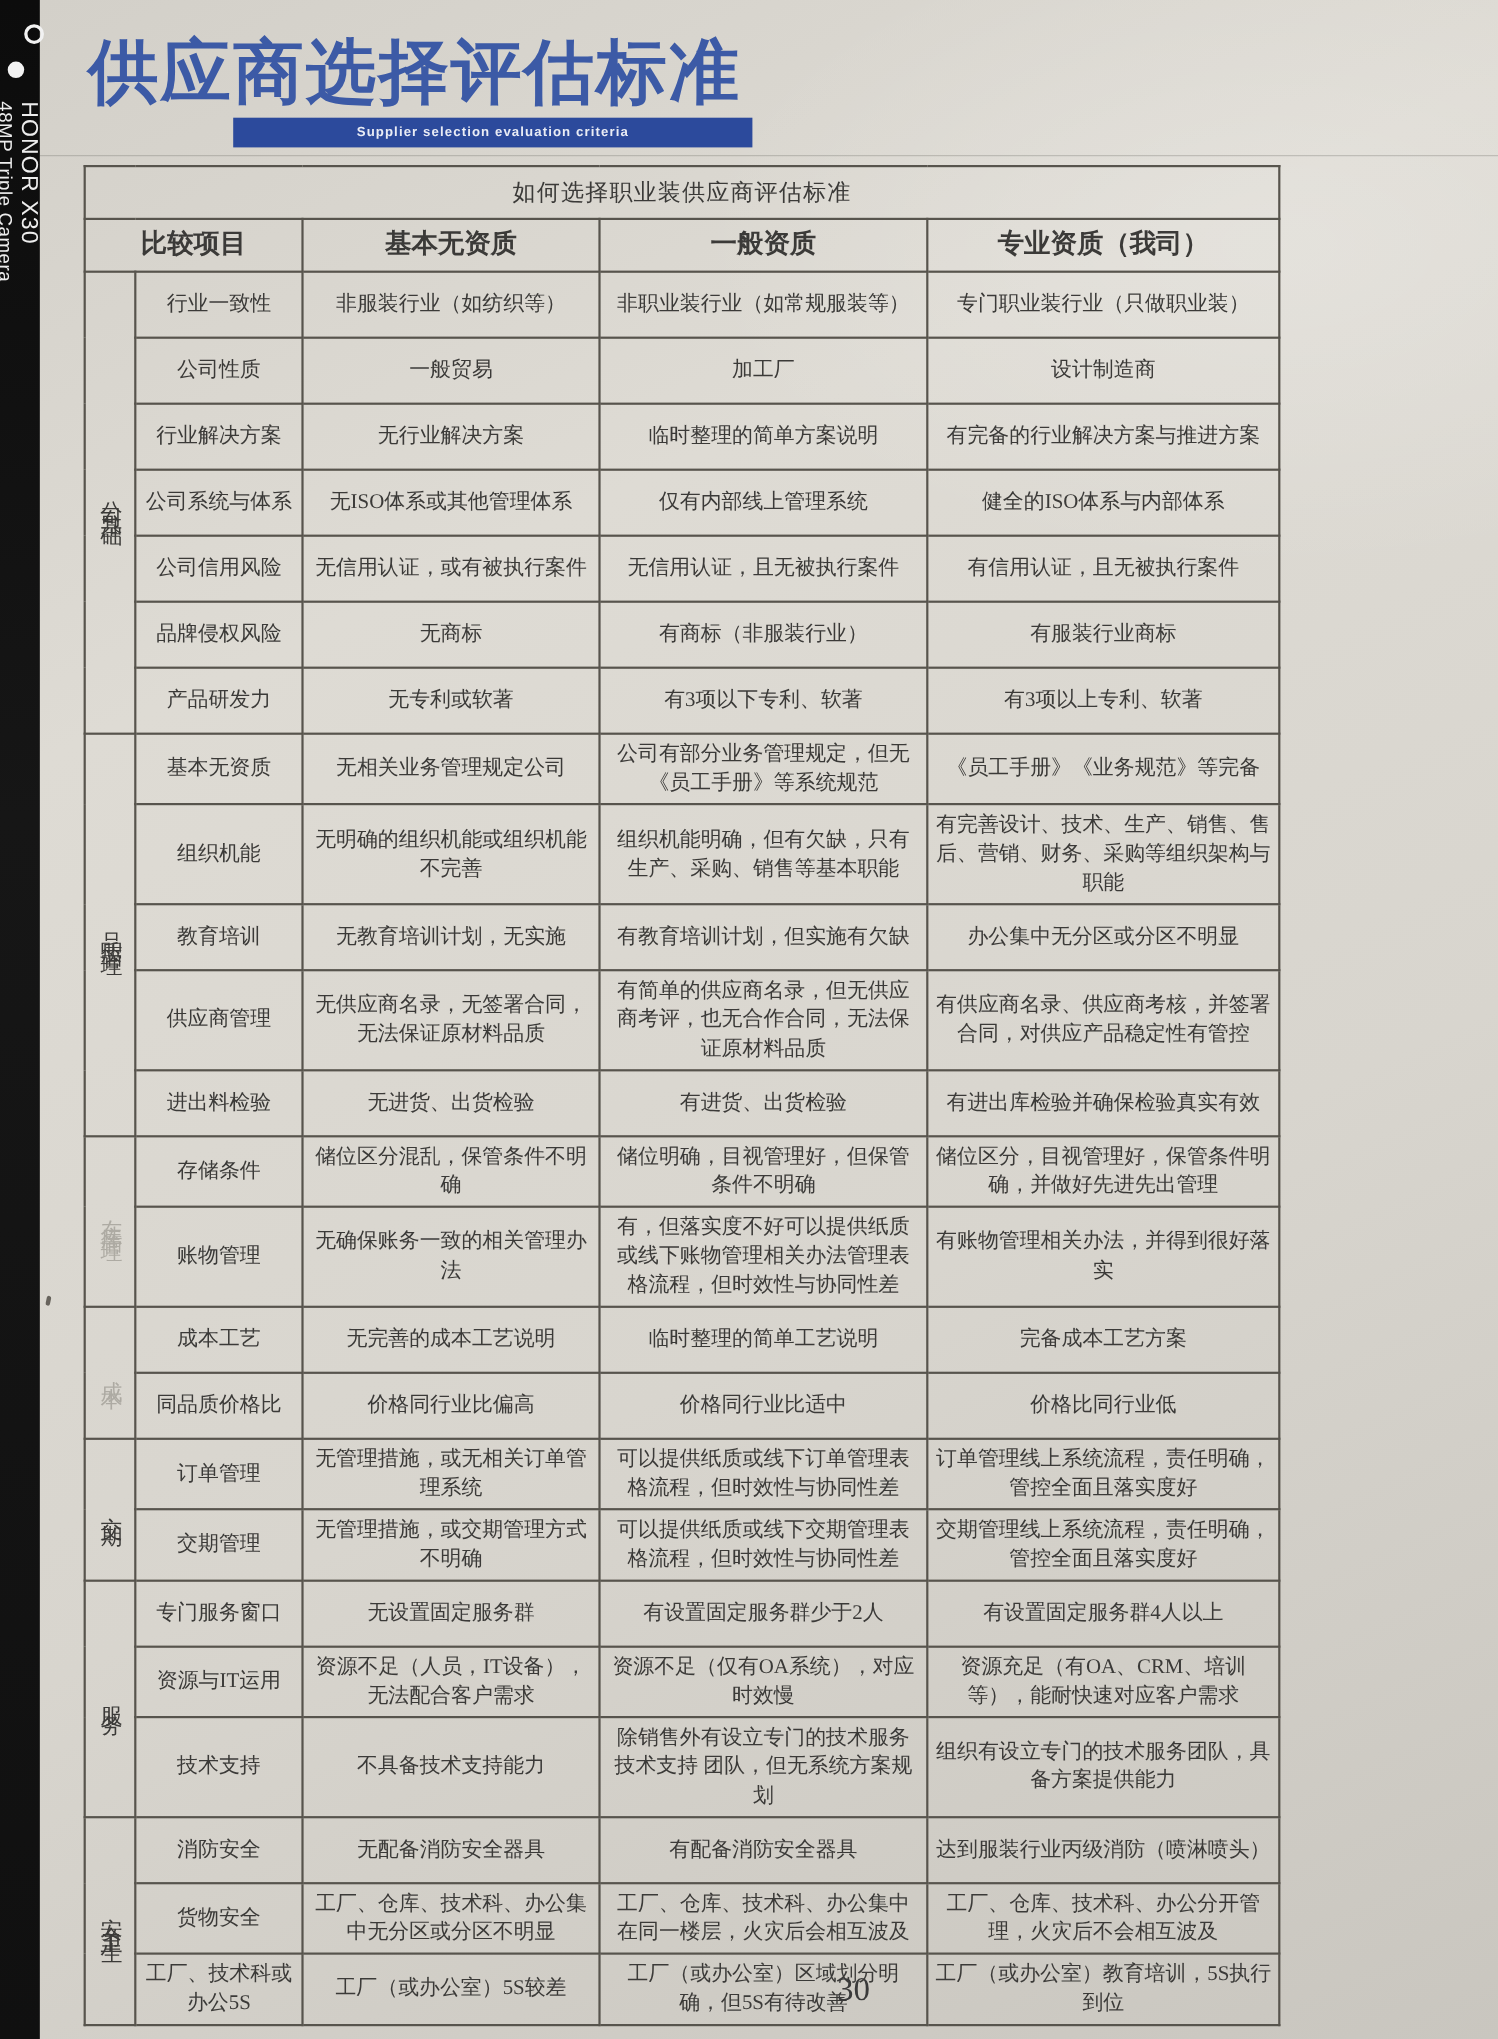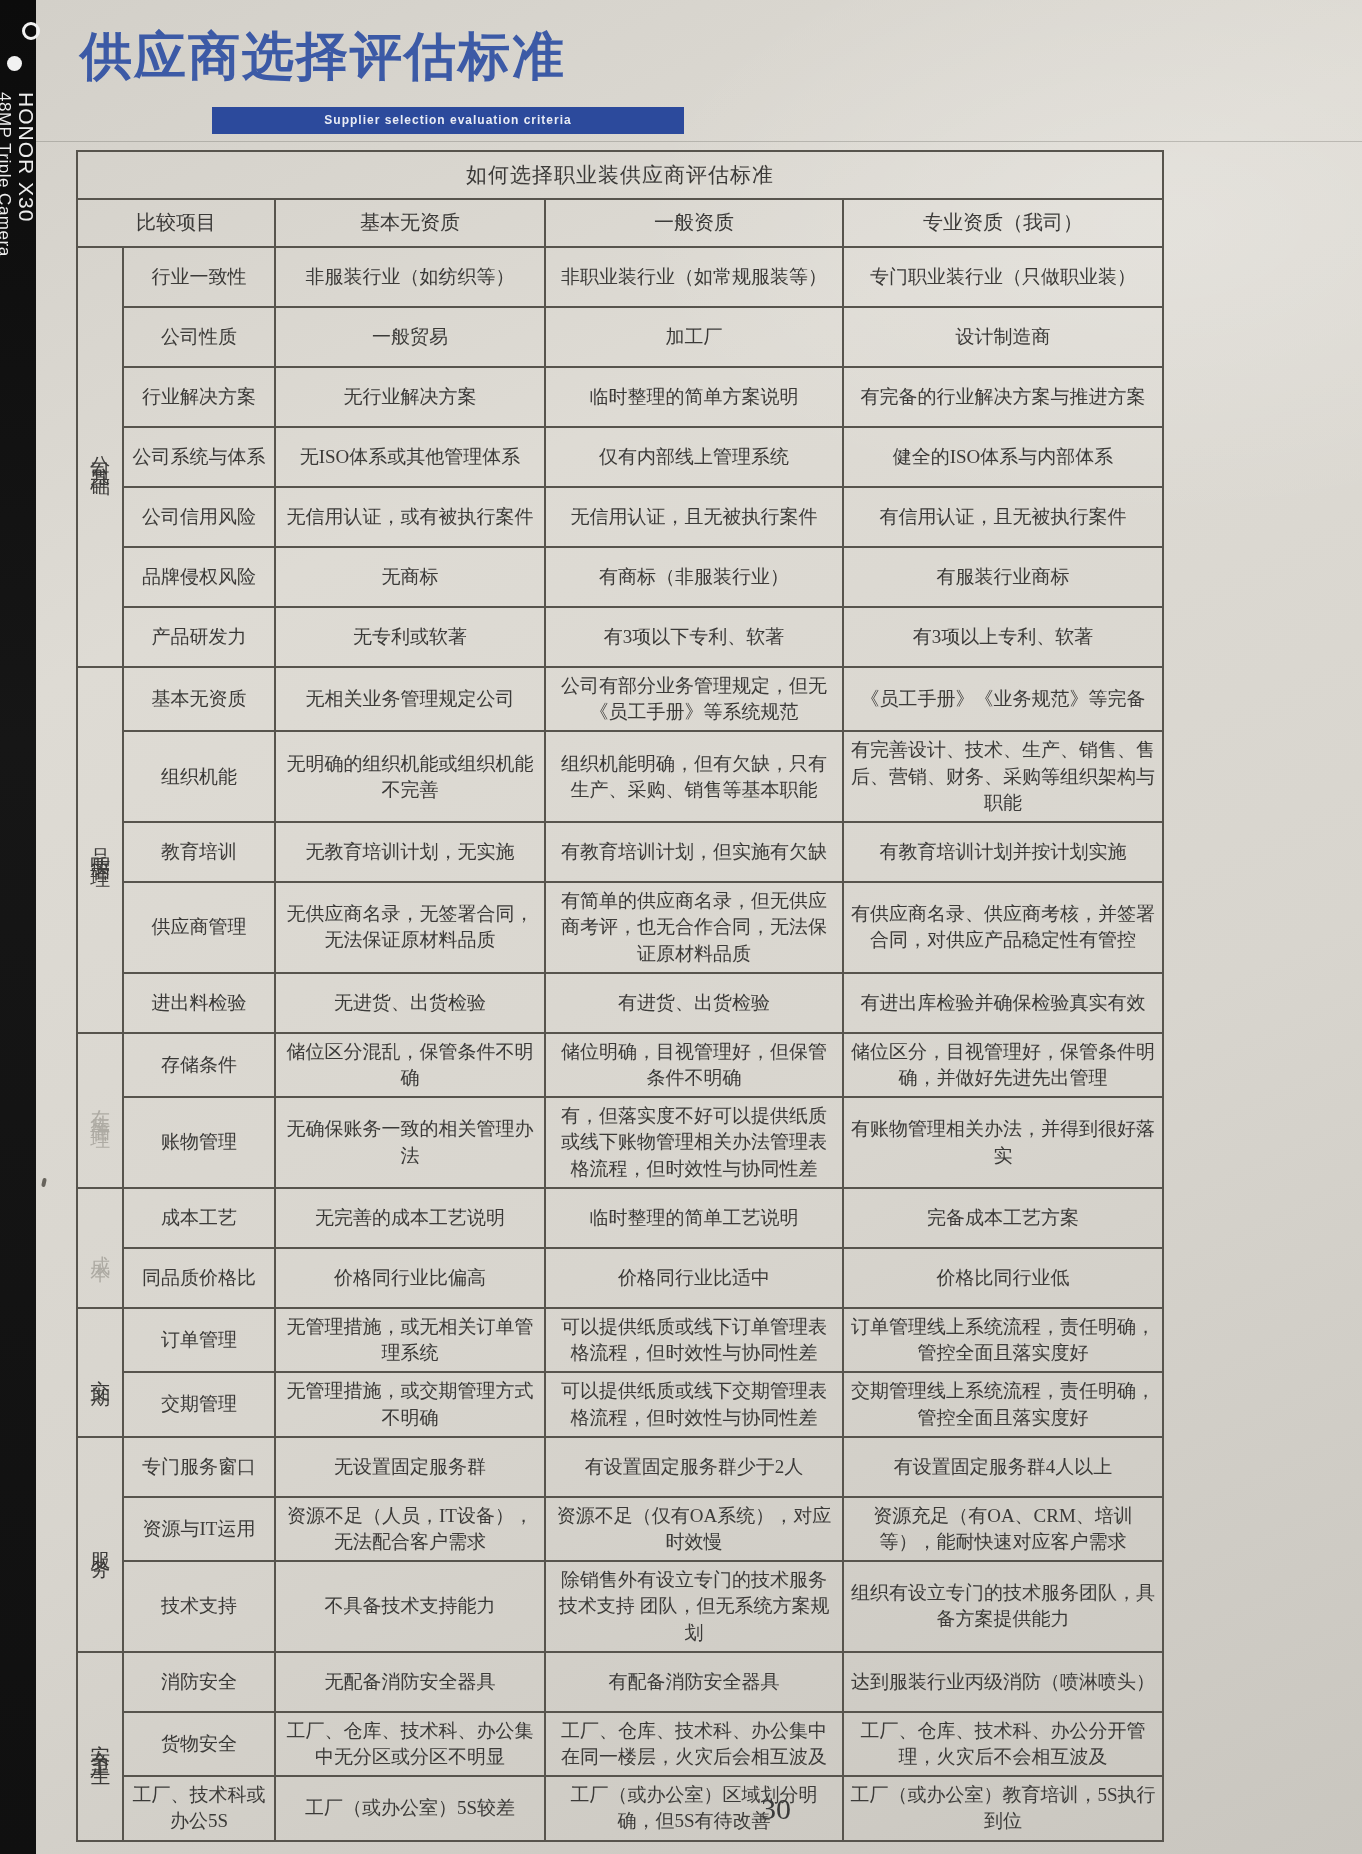--- a/index.html
+++ b/index.html
@@ -35,21 +35,21 @@
       radial-gradient(ellipse 900px 500px at 85% 12%, rgba(255,255,255,.20), rgba(255,255,255,0) 60%),
       linear-gradient(155deg,#d3d0c9 0%, #dedbd4 28%, #d8d5ce 62%, #c9c6bf 100%);
     color:#3a3a3a;
   }
   .crease { position:absolute; top:141px; left:0; right:0; height:1px;
     background:rgba(95,95,90,.30); }
 
   .title {
     position:absolute; top:22px; left:44px;
     font-family:"Liberation Sans", sans-serif;
-    font-size:52px; font-weight:600; letter-spacing:2px;
+    font-size:64px; font-weight:600; letter-spacing:2px;
     color:#3c5aa6;
   }
   .banner {
     position:absolute; top:107px; left:176px; width:472px; height:27px;
     background:#2c4a9c; color:#e9ecf5;
     font-family:"Liberation Sans", sans-serif;
     font-size:12px; font-weight:bold; line-height:27px; letter-spacing:1px;
     text-align:center;
   }
 
@@ -58,21 +58,21 @@
     border-collapse:collapse; table-layout:fixed; width:1086px;
     color:#3b3a38;
   }
   table.eval td, table.eval th {
     border:2px solid #57544d;
     padding:5px 6px; text-align:center; vertical-align:middle;
     font-size:19px; line-height:1.38; font-weight:500;
     overflow:hidden;
   }
   tr.caption-row td { font-size:21px; height:36px; letter-spacing:1px; }
-  tr.header-row th { font-size:20px; height:36px; font-weight:400; }
+  tr.header-row th { font-size:24px; height:36px; font-weight:700; }
   col.c-group { width:46px; }
   col.c-item  { width:152px; }
   col.c1 { width:270px; }
   col.c2 { width:298px; }
   col.c3 { width:320px; }
   td.item { height:48px; }
   td.group { padding:2px 0; }
   .vlabel {
     writing-mode:vertical-rl; text-orientation:upright;
     display:inline-block; font-size:20px; letter-spacing:7px; font-weight:500;
@@ -183,21 +183,21 @@
           <tr>
             <td class="item">组织机能</td>
             <td>无明确的组织机能或组织机能不完善</td>
             <td>组织机能明确，但有欠缺，只有生产、采购、销售等基本职能</td>
             <td>有完善设计、技术、生产、销售、售后、营销、财务、采购等组织架构与职能</td>
           </tr>
           <tr>
             <td class="item">教育培训</td>
             <td>无教育培训计划，无实施</td>
             <td>有教育培训计划，但实施有欠缺</td>
-            <td>有教育培训计划并按计划实施</td>
+            <td>办公集中无分区或分区不明显</td>
           </tr>
           <tr>
             <td class="item">供应商管理</td>
             <td>无供应商名录，无签署合同，无法保证原材料品质</td>
             <td>有简单的供应商名录，但无供应商考评，也无合作合同，无法保证原材料品质</td>
             <td>有供应商名录、供应商考核，并签署合同，对供应产品稳定性有管控</td>
           </tr>
           <tr>
             <td class="item">进出料检验</td>
             <td>无进货、出货检验</td>

